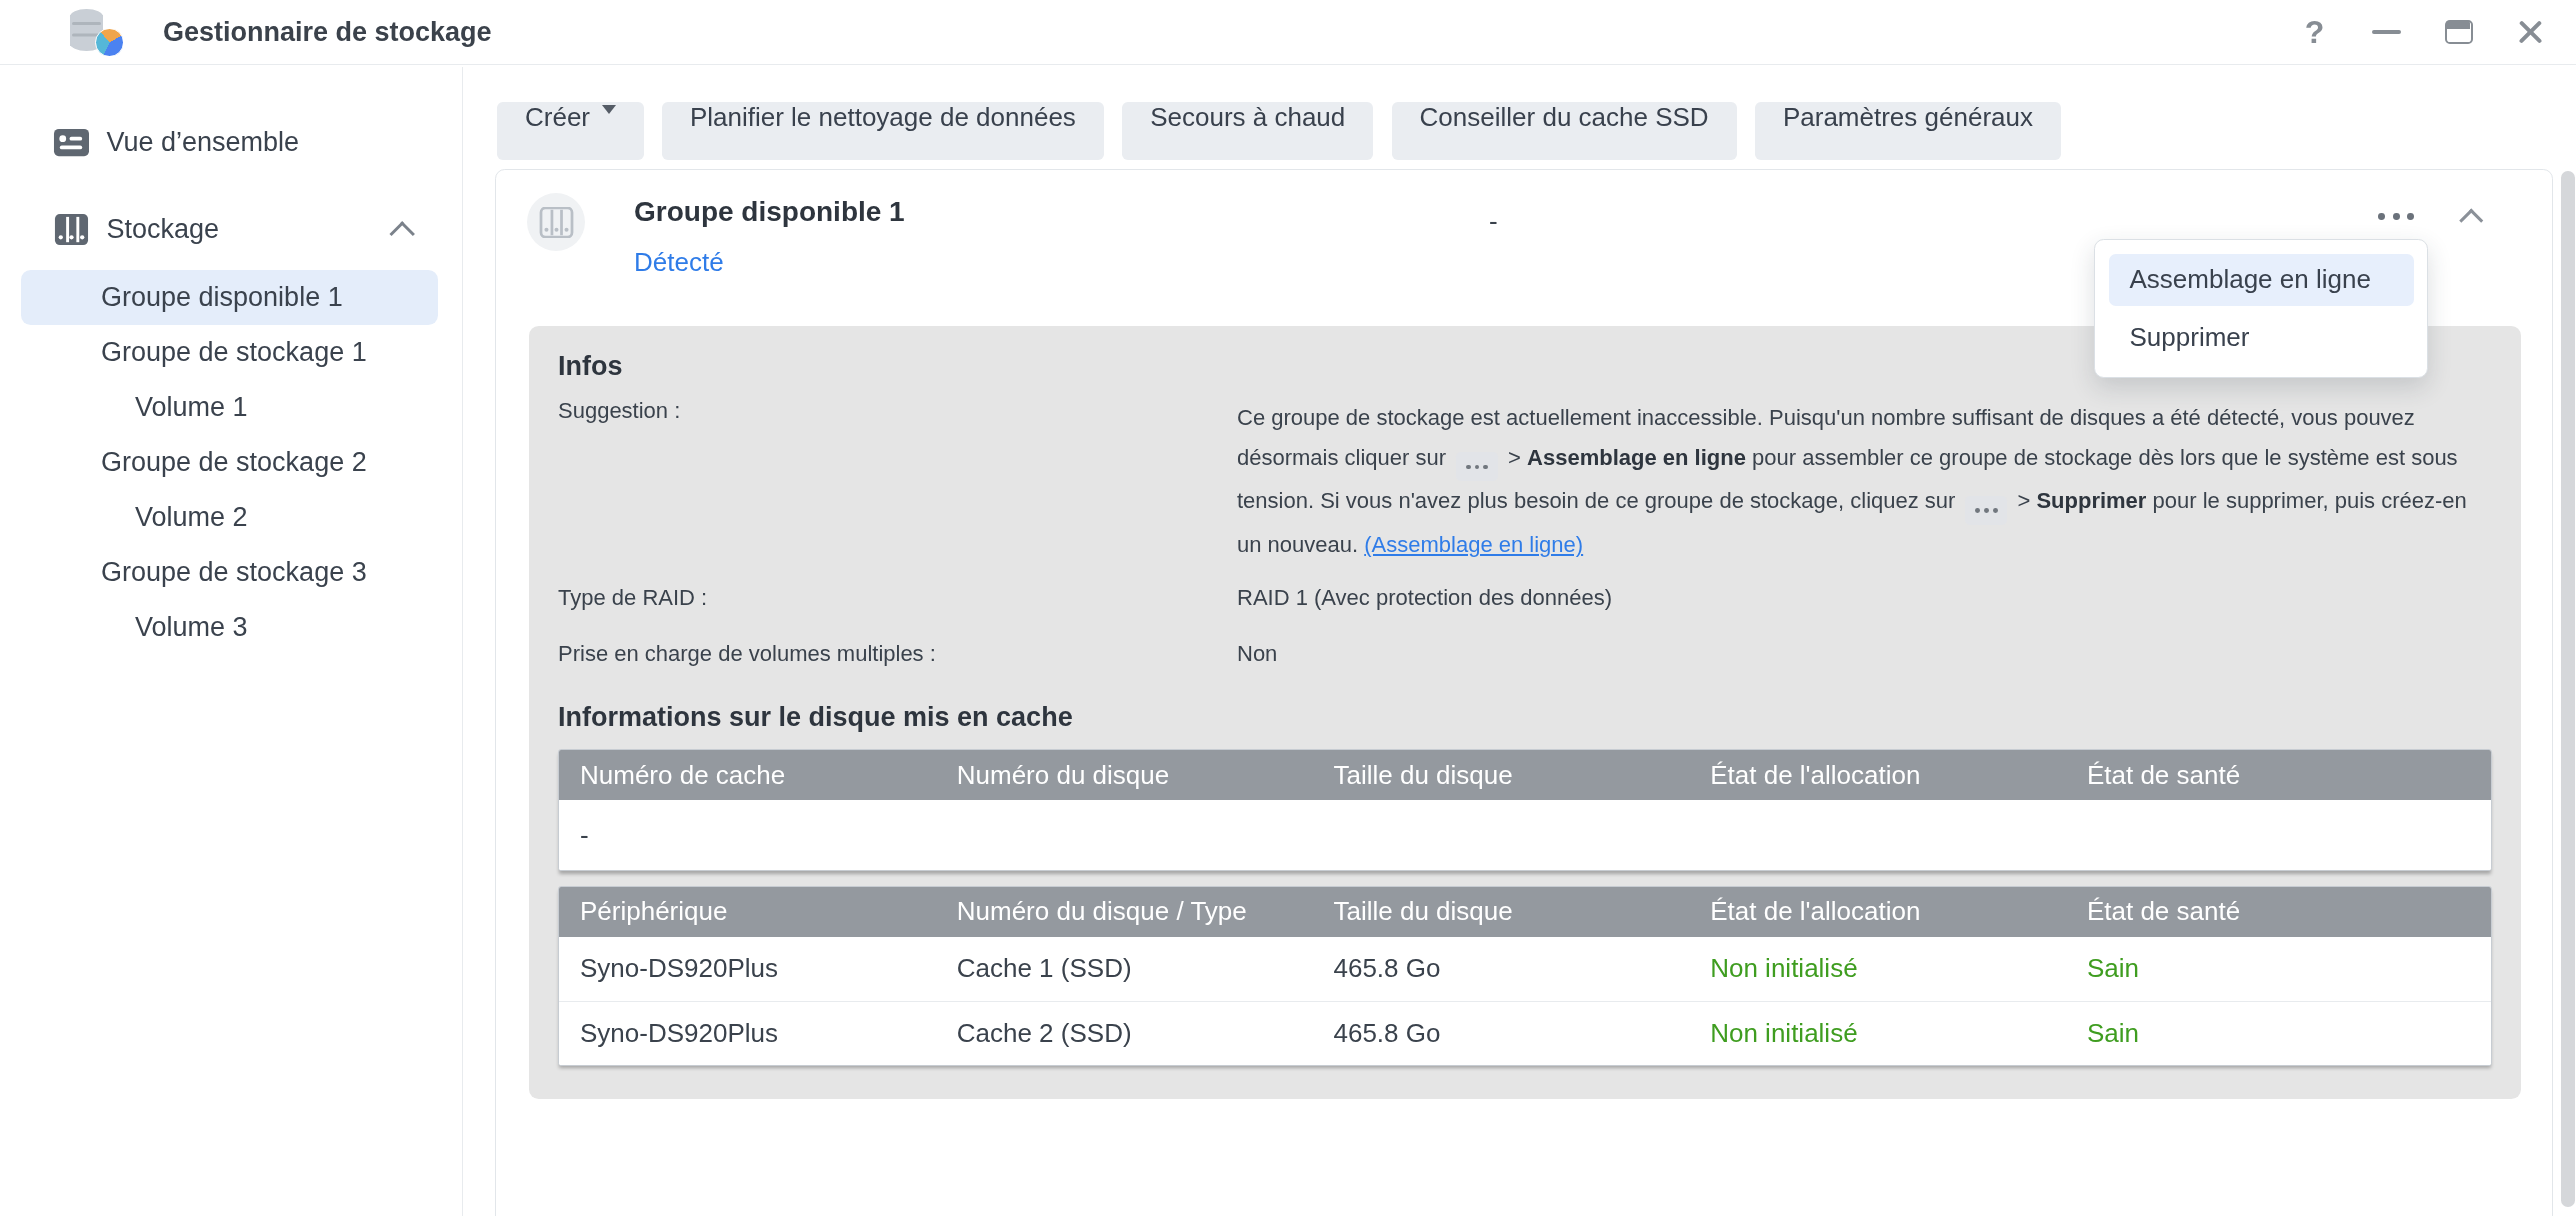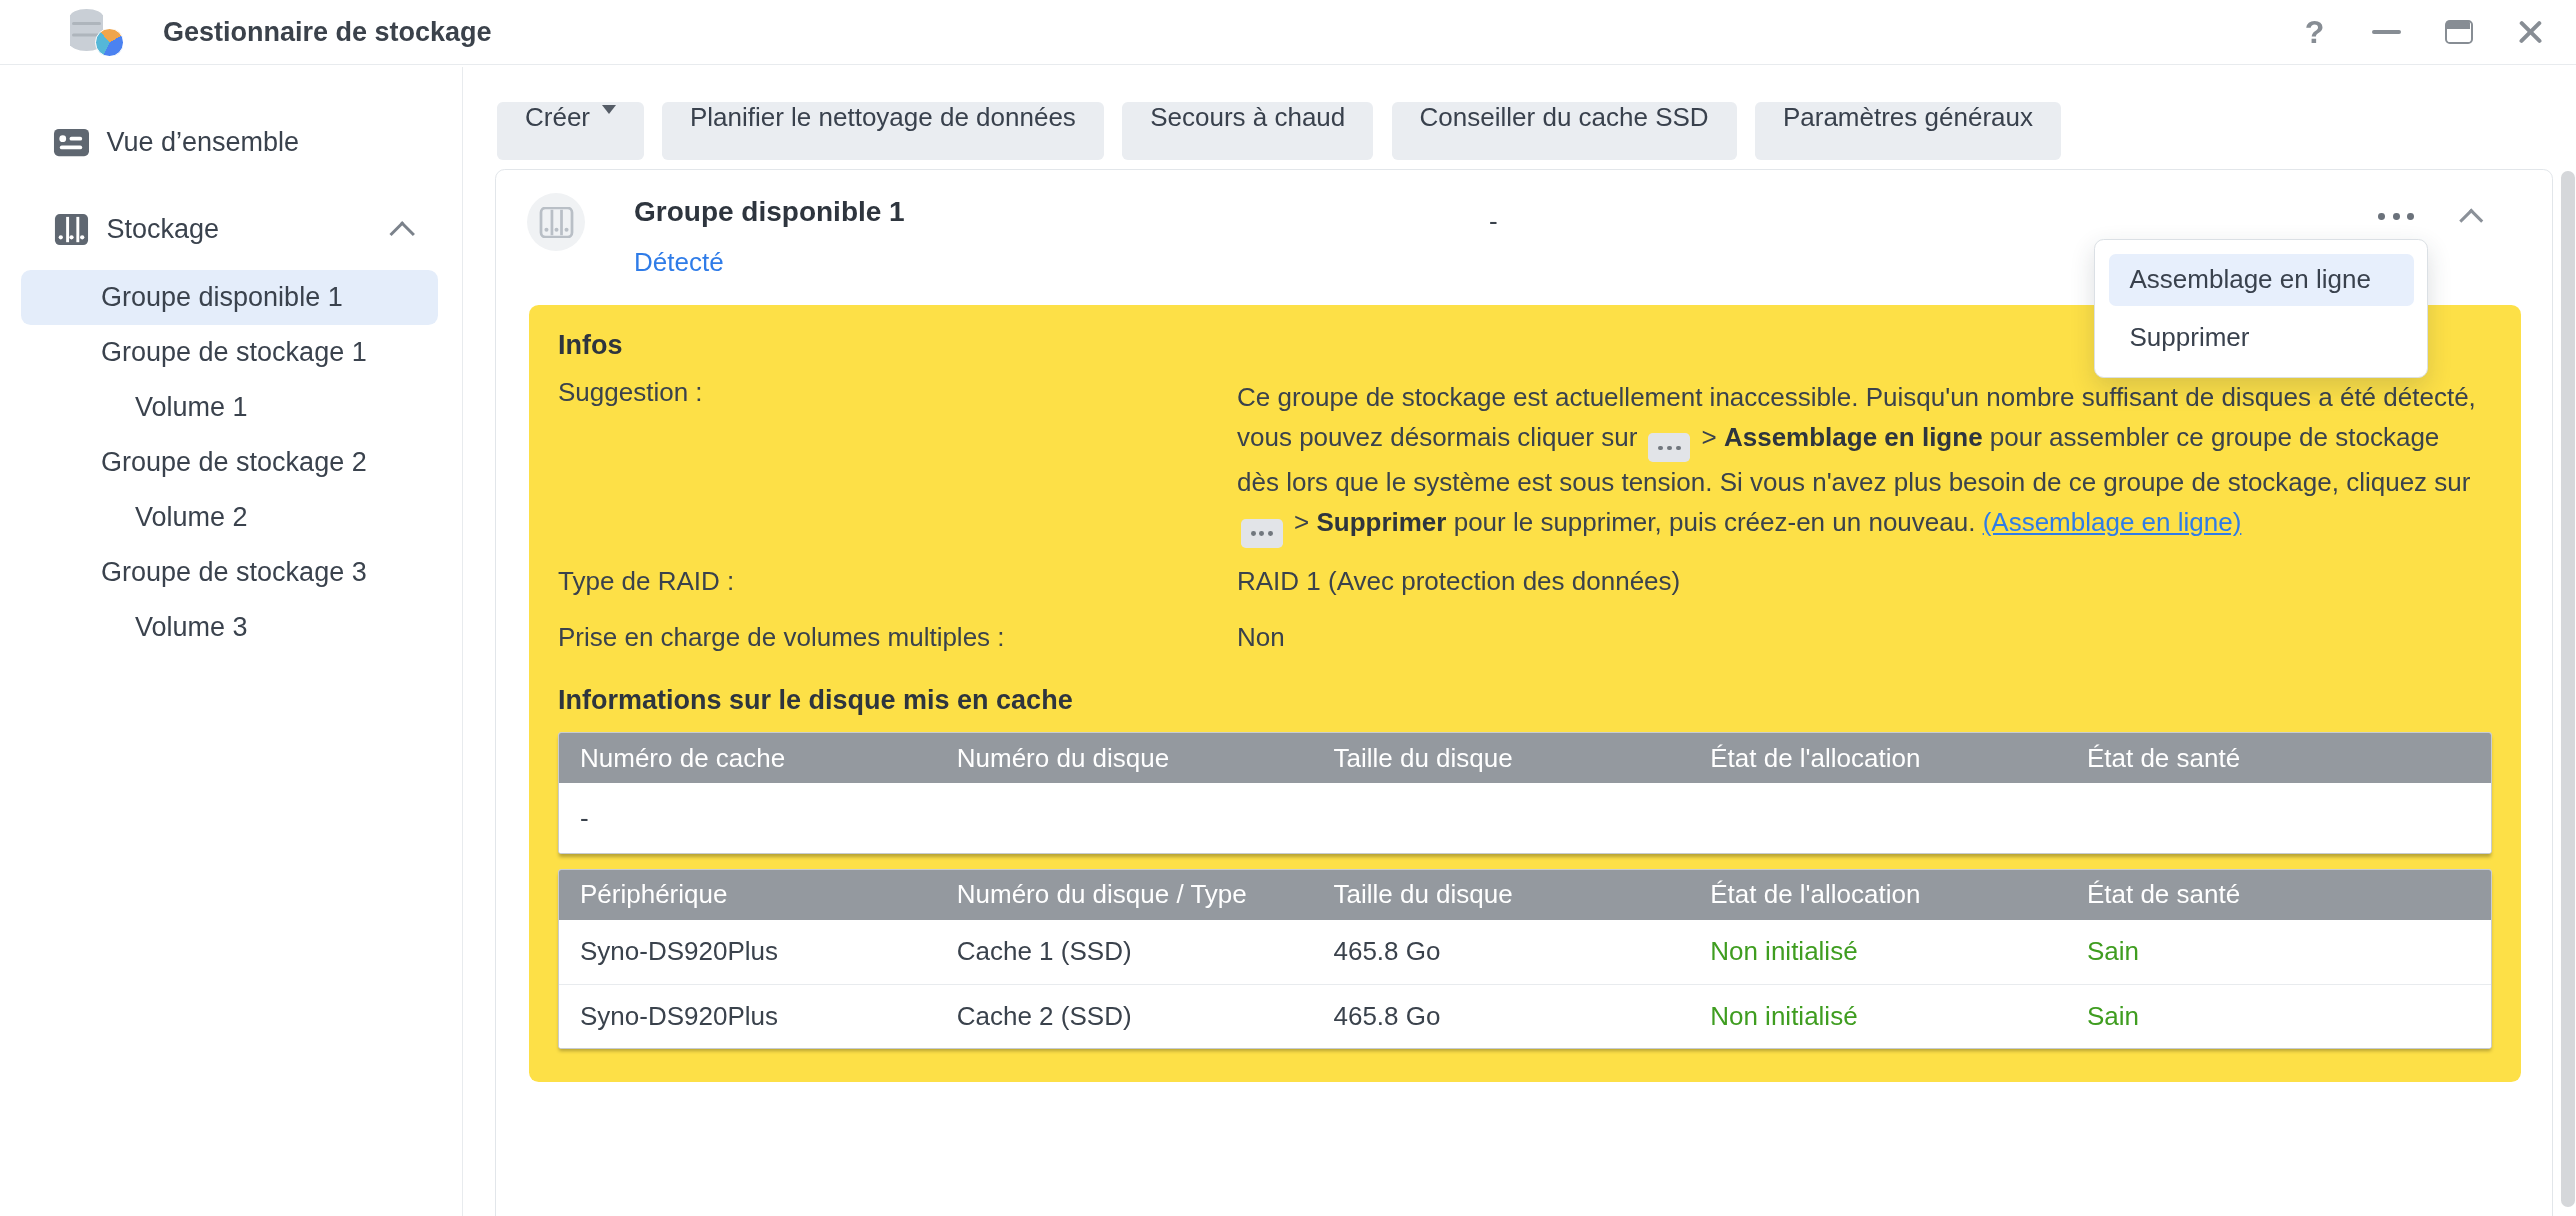--- a/index.html
+++ b/index.html
@@ -68,24 +68,24 @@
   .card-status { position:absolute; left:138px; top:77px; font-size:26px; color:#2f7ce8; cursor:pointer; }
   .card-capacity { position:absolute; left:993px; top:36px; font-size:26px; color:#3a424c; }
   .card-actions { position:absolute; right:68px; top:37px; display:flex; align-items:center; gap:39px; }
   .dots-btn { display:flex; gap:7.7px; padding:5.8px; cursor:pointer; }
   .dots-btn i { width:6.8px; height:6.8px; border-radius:50%; background:#6b727b; }
   .collapse-btn { width:25px; height:19.3px; position:relative; cursor:pointer; }
   .collapse-btn::before { content:""; position:absolute; left:3.9px; top:4.8px; width:13.5px; height:13.5px;
     border-left:3.4px solid #8b9199; border-top:3.4px solid #8b9199; transform:rotate(45deg); }
 
   
-  .info-panel { position:absolute; left:33px; top:135px; width:1992px; border-radius:9.7px;
-    background:#fde047; padding:25px 29px 33px 29px; }
+  .info-panel { position:absolute; left:33px; top:156px; width:1992px; border-radius:9.7px;
+    background:#e5e5e5; padding:25px 29px 33px 29px; }
   .section-h { font-size:27px; font-weight:bold; color:#2e353e; height:33px; }
-  .info-row { display:flex; margin-top:13.5px; font-size:26px; }
+  .info-row { display:flex; margin-top:13.5px; font-size:22px; }
   .info-label { width:679px; flex:0 0 auto; }
   .info-value { width:1246px; line-height:40px; }
   .kv { margin-top:9.7px; line-height:46px; }
   .kv .info-value { line-height:46px; }
   .b { font-weight:bold; color:#2e353e; }
   .link { color:#2f7ce8; text-decoration:underline; cursor:pointer; }
   .mini-dots { display:inline-flex; align-items:center; justify-content:center; gap:3.9px;
     width:42px; height:29px; background:#e2e4e8; border-radius:4.8px; vertical-align:-4.8px; margin:0 3.9px; }
   .mini-dots i { width:4.8px; height:4.8px; border-radius:50%; background:#71777e; }
 

